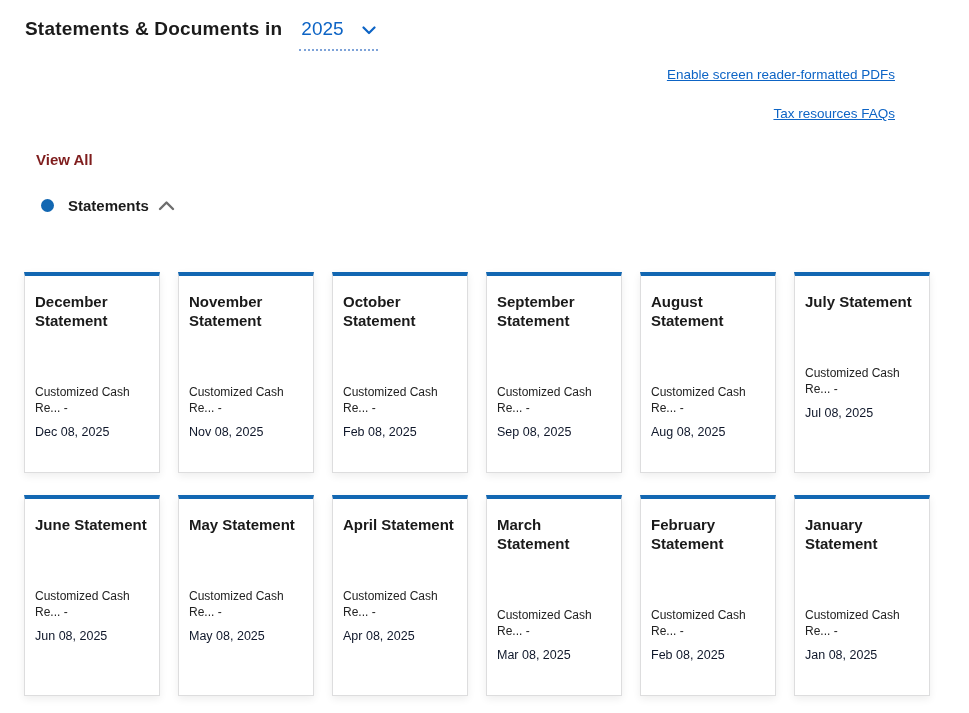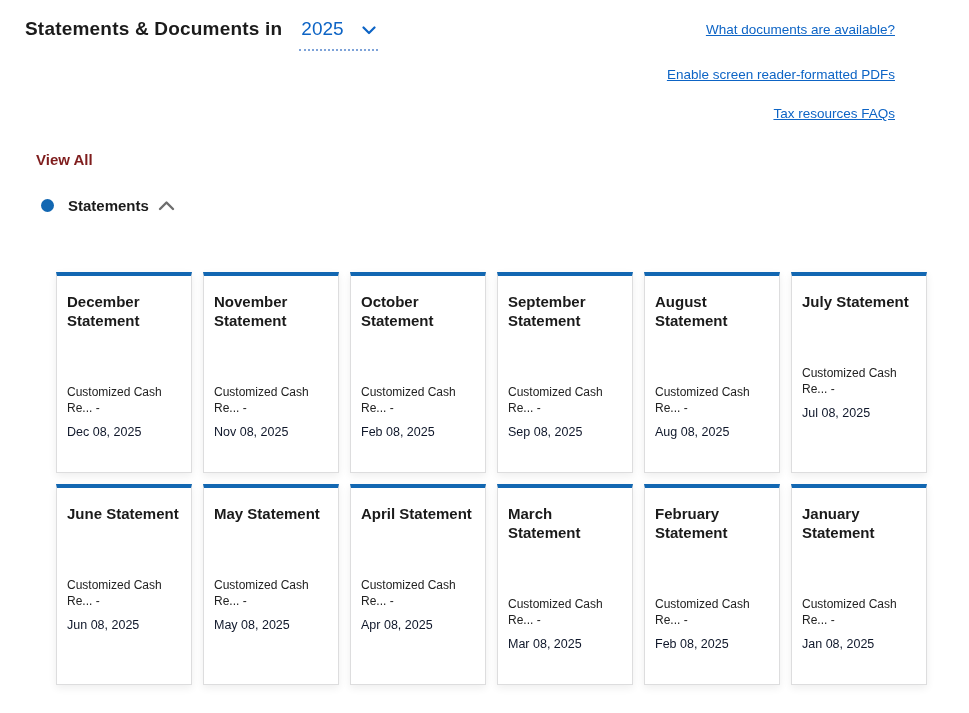--- a/index.html
+++ b/index.html
@@ -64,26 +64,25 @@
     flex: 0 0 auto;
   }
   .section-title {
     margin-left: 14px;
     font-size: 15px; font-weight: 700; color: #1b1b1b;
   }
   .section-chevron { margin-left: 9px; display: flex; align-items: center; }
 
   
   .cards-grid {
-    position: absolute; left: 56px; top: 272px;
+    position: absolute; left: 24px; top: 272px;
     display: grid;
     grid-template-columns: repeat(6, 136px);
     column-gap: 18px;
     row-gap: 22px;
-    gap: 11px;
   }
   .card {
     width: 136px; height: 201px;
     background: #ffffff;
     border: 1px solid #ddddde;
     border-top: 4px solid #1267b2;
     box-shadow: 0 3px 8px rgba(0,0,0,0.07);
     padding: 16px 10px 10px 10px;
     cursor: pointer;
   }
@@ -112,21 +111,20 @@
     <span class="year-select">
       <span>2025</span>
       <span>
         <svg width="14" height="9" viewBox="0 0 14 9" fill="none">
           <polyline points="1.5,1.5 7,7 12.5,1.5" stroke="#0d64c5" stroke-width="2.2" stroke-linecap="round" stroke-linejoin="round"></polyline>
         </svg>
       </span>
     </span>
   </div>
 
-  <a class="top-link l1">What documents are available?</a>
   <a class="top-link l2">Enable screen reader-formatted PDFs</a>
   <a class="top-link l3">Tax resources FAQs</a>
 
   <div class="view-all">View All</div>
 
   <div class="section-header">
     <span class="bullet"></span>
     <span class="section-title">Statements</span>
     <span class="section-chevron">
       <svg width="17" height="11" viewBox="0 0 17 11" fill="none">

